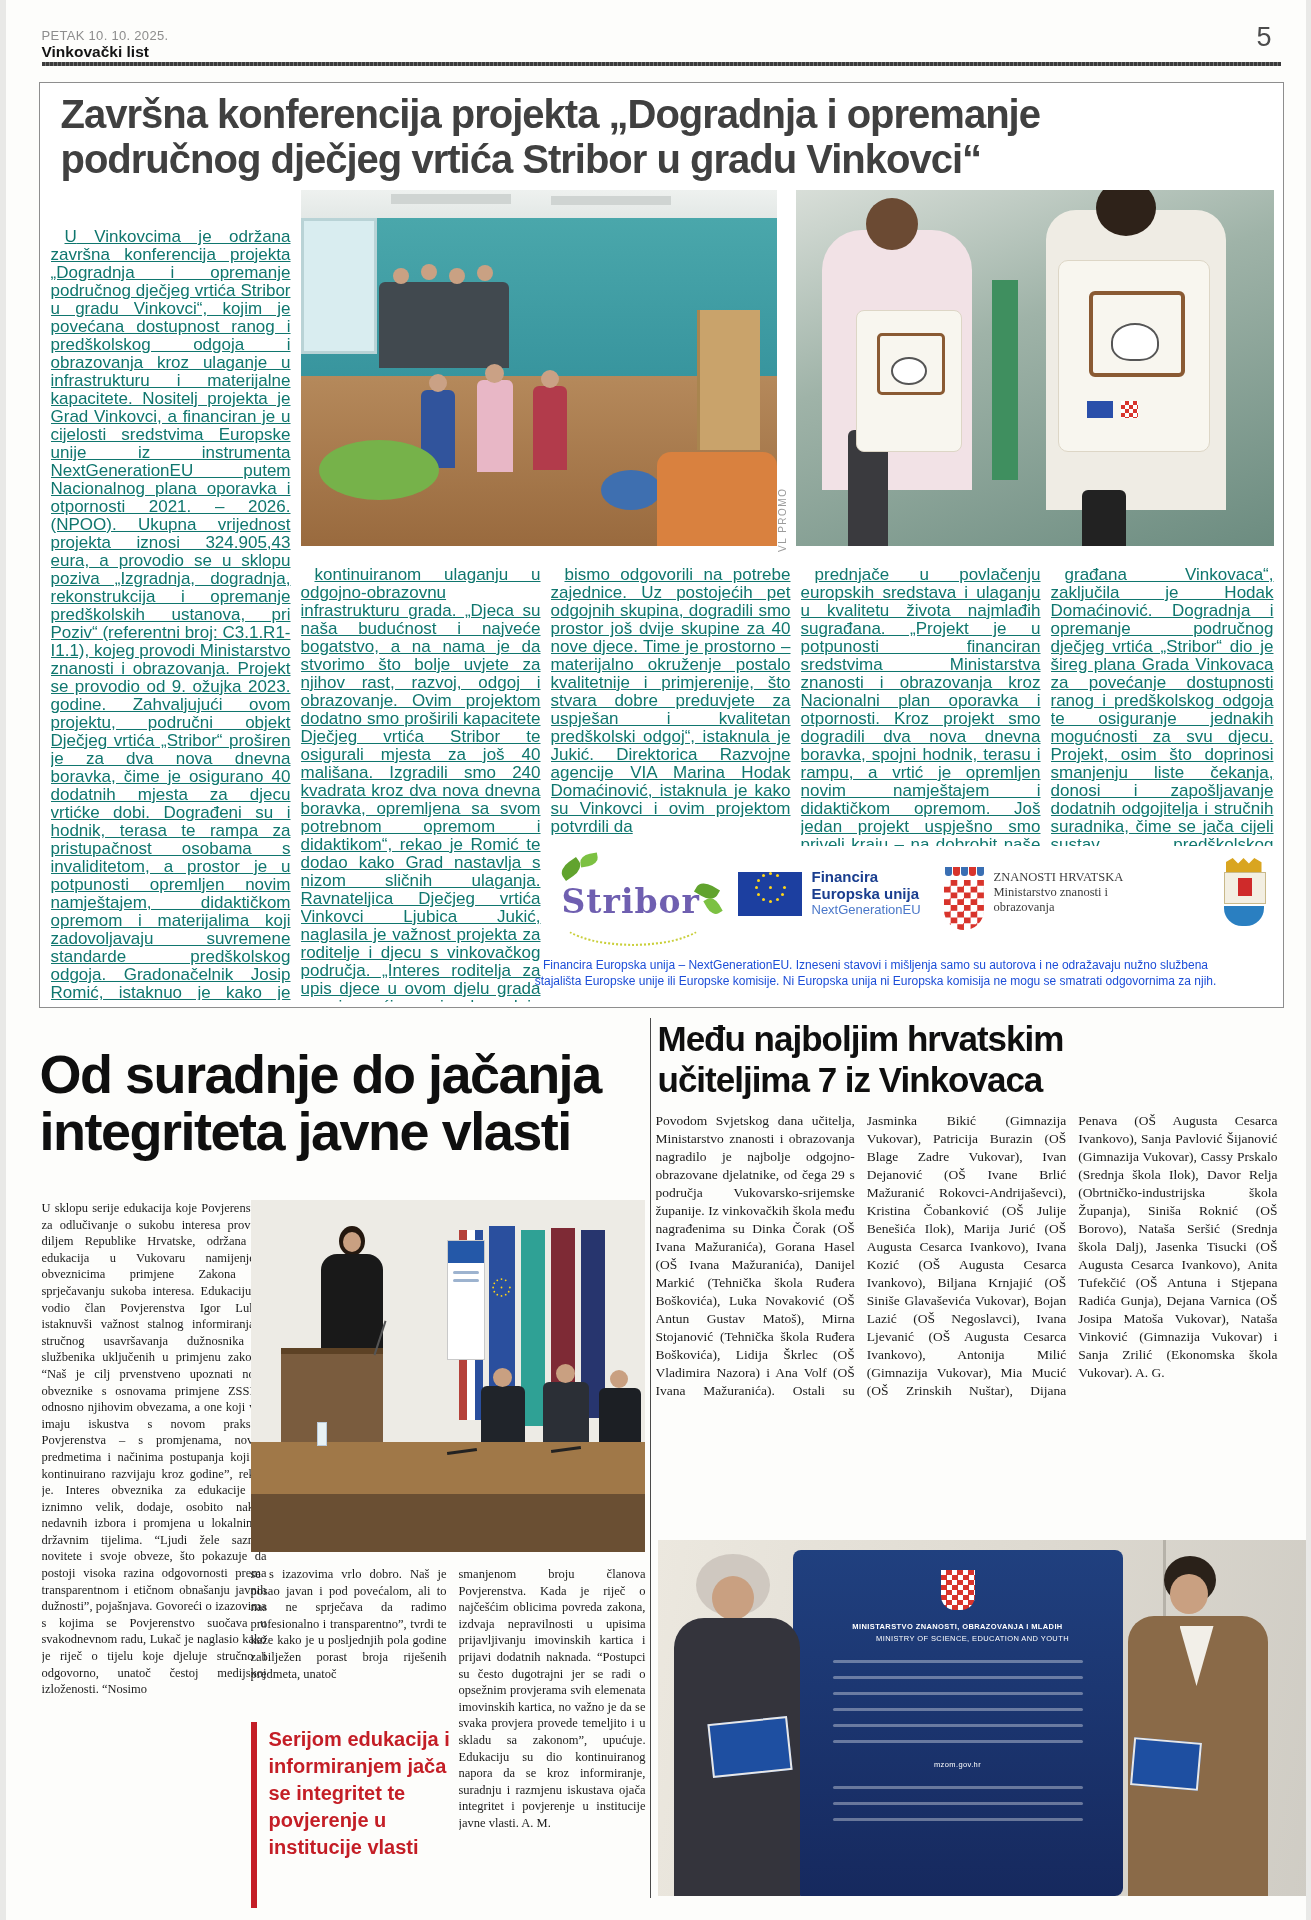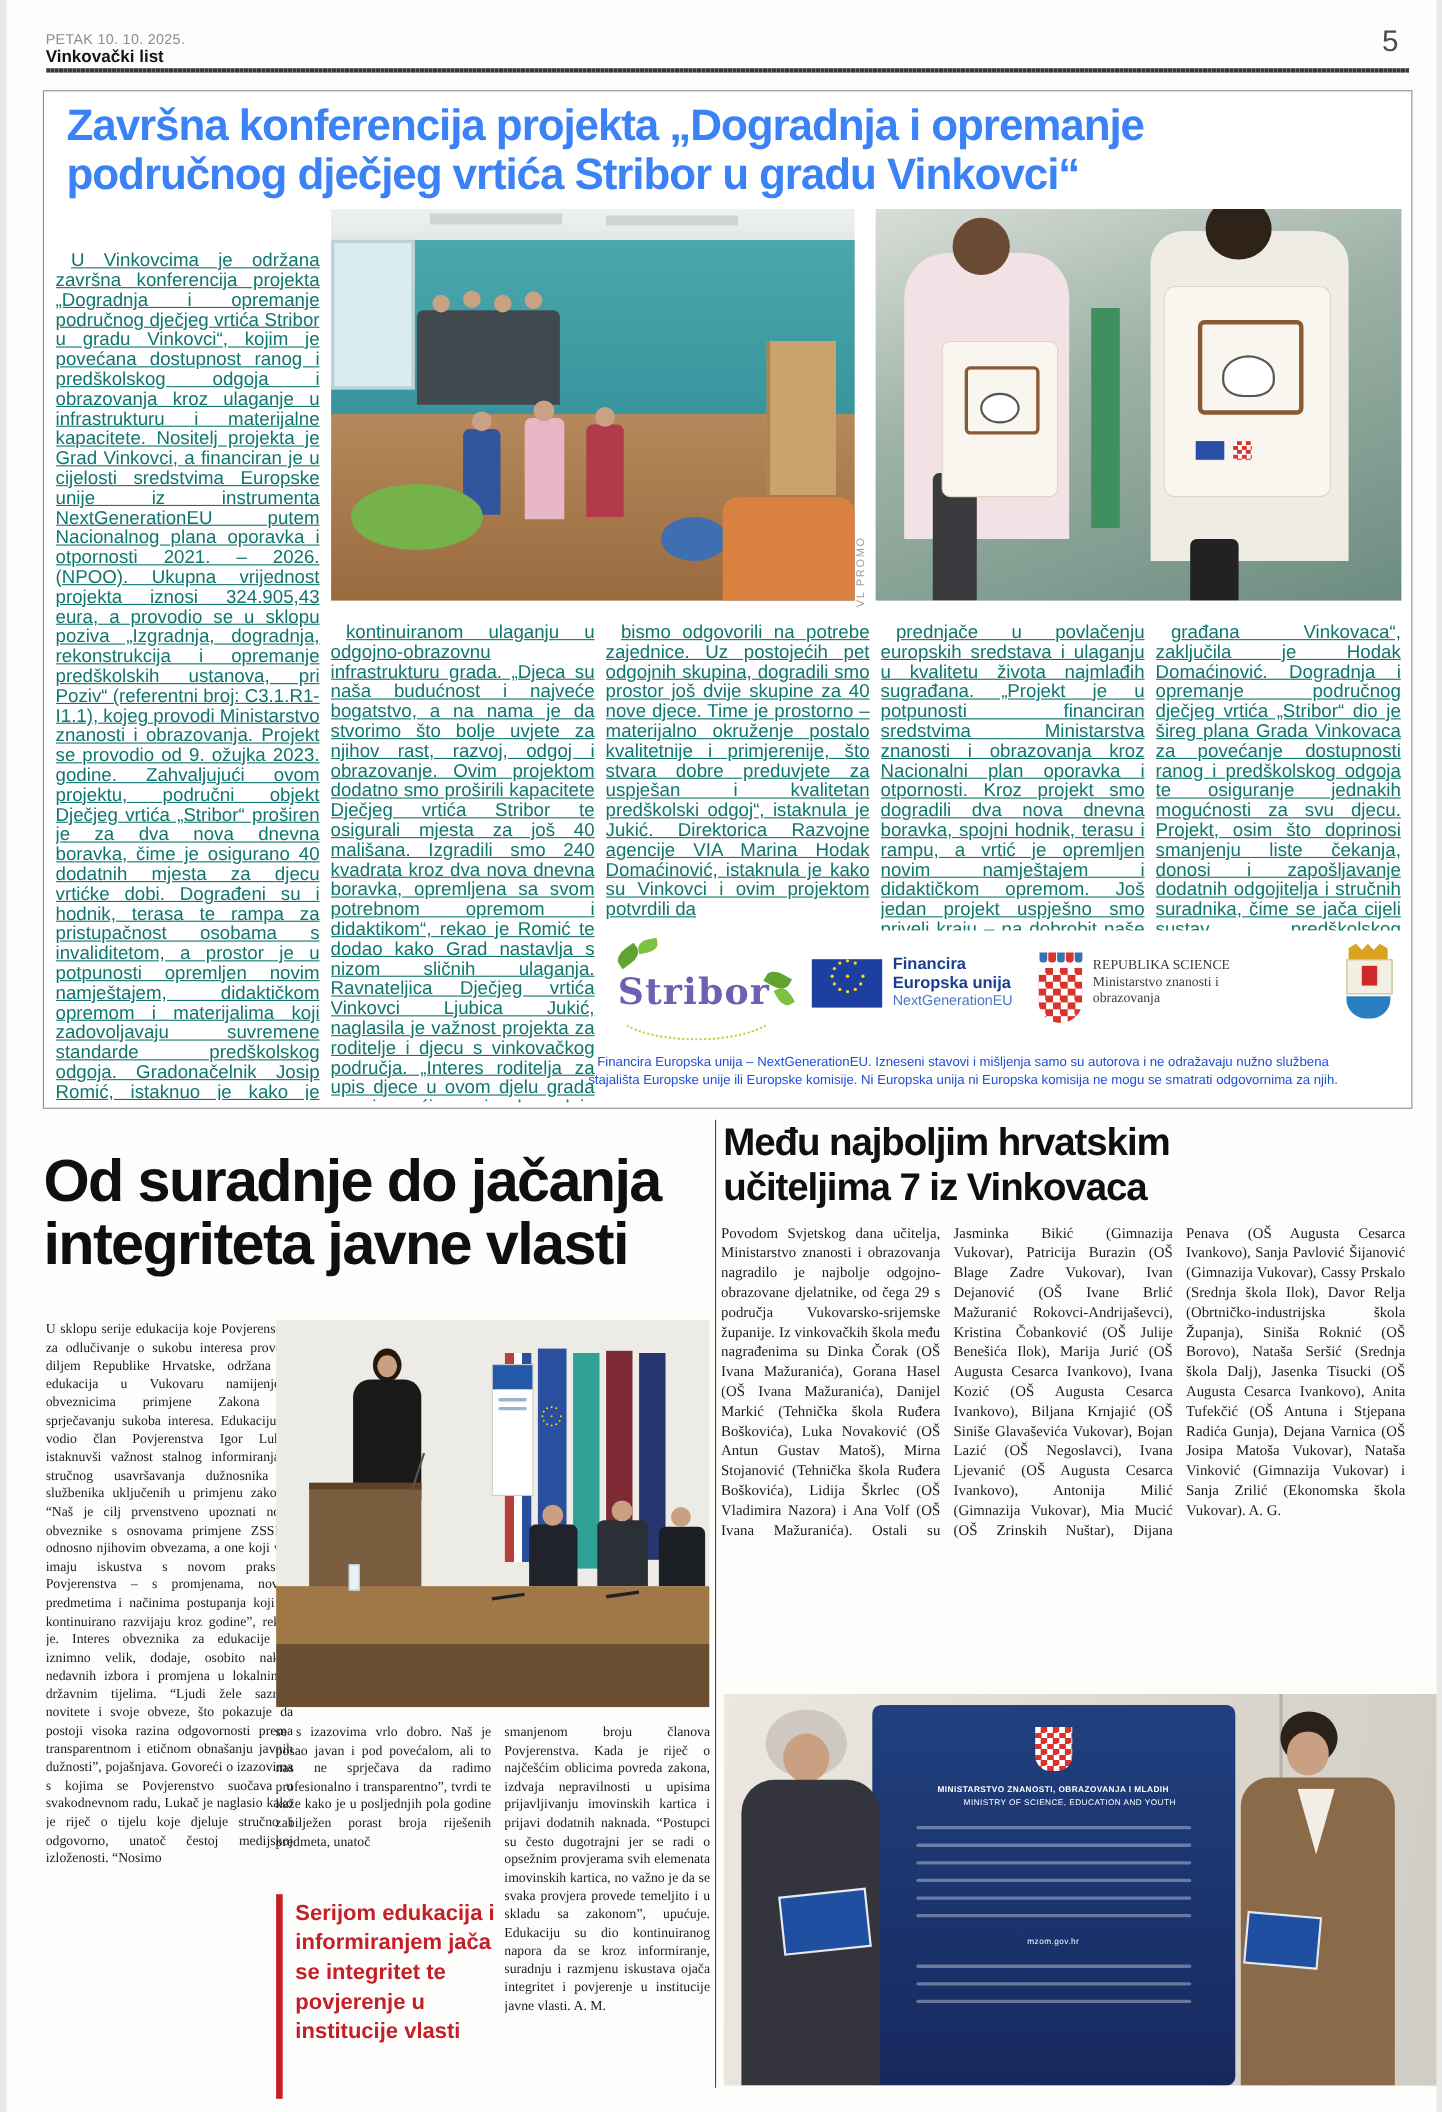--- a/index.html
+++ b/index.html
@@ -8,21 +8,21 @@
   .abs{position:absolute;}
   
   .hdr-date{left:36px;top:28px;font-size:13px;color:#8d8d8d;letter-spacing:.3px;}
   .hdr-mast{left:36px;top:43px;font-size:15.5px;font-weight:bold;color:#141414;}
   .hdr-page{right:34px;top:22px;font-size:27px;color:#4c4c4c;}
   .hdr-rule{left:36px;top:62px;width:1239px;height:4px;
             background:repeating-linear-gradient(90deg,#3b3b3b 0 3px,#777 3px 4px);}
   
   .a1-box{left:33px;top:82px;width:1243px;height:924px;border:1.5px solid #8e8e8e;background:#fff;}
   .a1-hl{left:55px;top:92px;width:1190px;font-size:40px;line-height:45px;font-weight:bold;
-         letter-spacing:-1px;color:#3b82f6;}
+         letter-spacing:-1px;color:#404040;}
   .bodycol{font-size:17px;line-height:18px;text-align:justify;color:#0f766e;overflow:hidden;text-decoration:underline;}
   .bodycol::first-letter{padding-left:14px;}
   .serifcol{font-family:"Liberation Serif",serif;font-size:12.5px;line-height:16.6px;
             text-align:justify;color:#1b1b1b;overflow:hidden;}
   .photo{overflow:hidden;background:#ccc;}
   .vlpromo{left:771px;top:462px;width:14px;height:90px;font-size:10px;color:#9b9b9b;
            letter-spacing:1.5px;writing-mode:vertical-rl;transform:rotate(180deg);}
   
   .stribor-txt{font-family:"DejaVu Serif",serif;font-weight:bold;font-size:33px;color:#6f5fb0;
                letter-spacing:1px;}
@@ -138,21 +138,21 @@
     <b>Europska unija</b>
     <span>NextGenerationEU</span>
   </div>
   <div class="abs" style="left:938px;top:862px;">
     <div class="hrcrown" style="margin-left:1px;">
       <span style="background:#3a6fb3;"></span><span style="background:#d8342c;"></span><span style="background:#3a6fb3;"></span><span style="background:#d8342c;"></span><span style="background:#3a6fb3;"></span>
     </div>
     <div class="hrshield"></div>
   </div>
   <div class="abs hrtxt" style="left:988px;top:870px;">
-    <div>REPUBLIKA SCIENCE</div>
+    <div>ZNANOSTI HRVATSKA</div>
     <div>Ministarstvo znanosti i</div>
     <div>obrazovanja</div>
   </div>
   <div class="abs" style="left:1216px;top:858px;width:44px;height:70px;">
     <div style="width:36px;height:14px;margin-left:4px;background:#d9a520;clip-path:polygon(0 100%,0 30%,20% 0,35% 40%,50% 0,65% 40%,80% 0,100% 30%,100% 100%);"></div>
     <div style="width:40px;height:30px;margin-left:2px;background:#f3efe2;border:1px solid #c9b98a;">
       <div style="width:14px;height:18px;margin:5px auto 0;background:#cf2a2a;"></div>
     </div>
     <div style="width:40px;height:20px;margin-left:2px;border-radius:0 0 18px 18px;background:#2a7fc1;border-top:2px solid #fff;"></div>
   </div>

